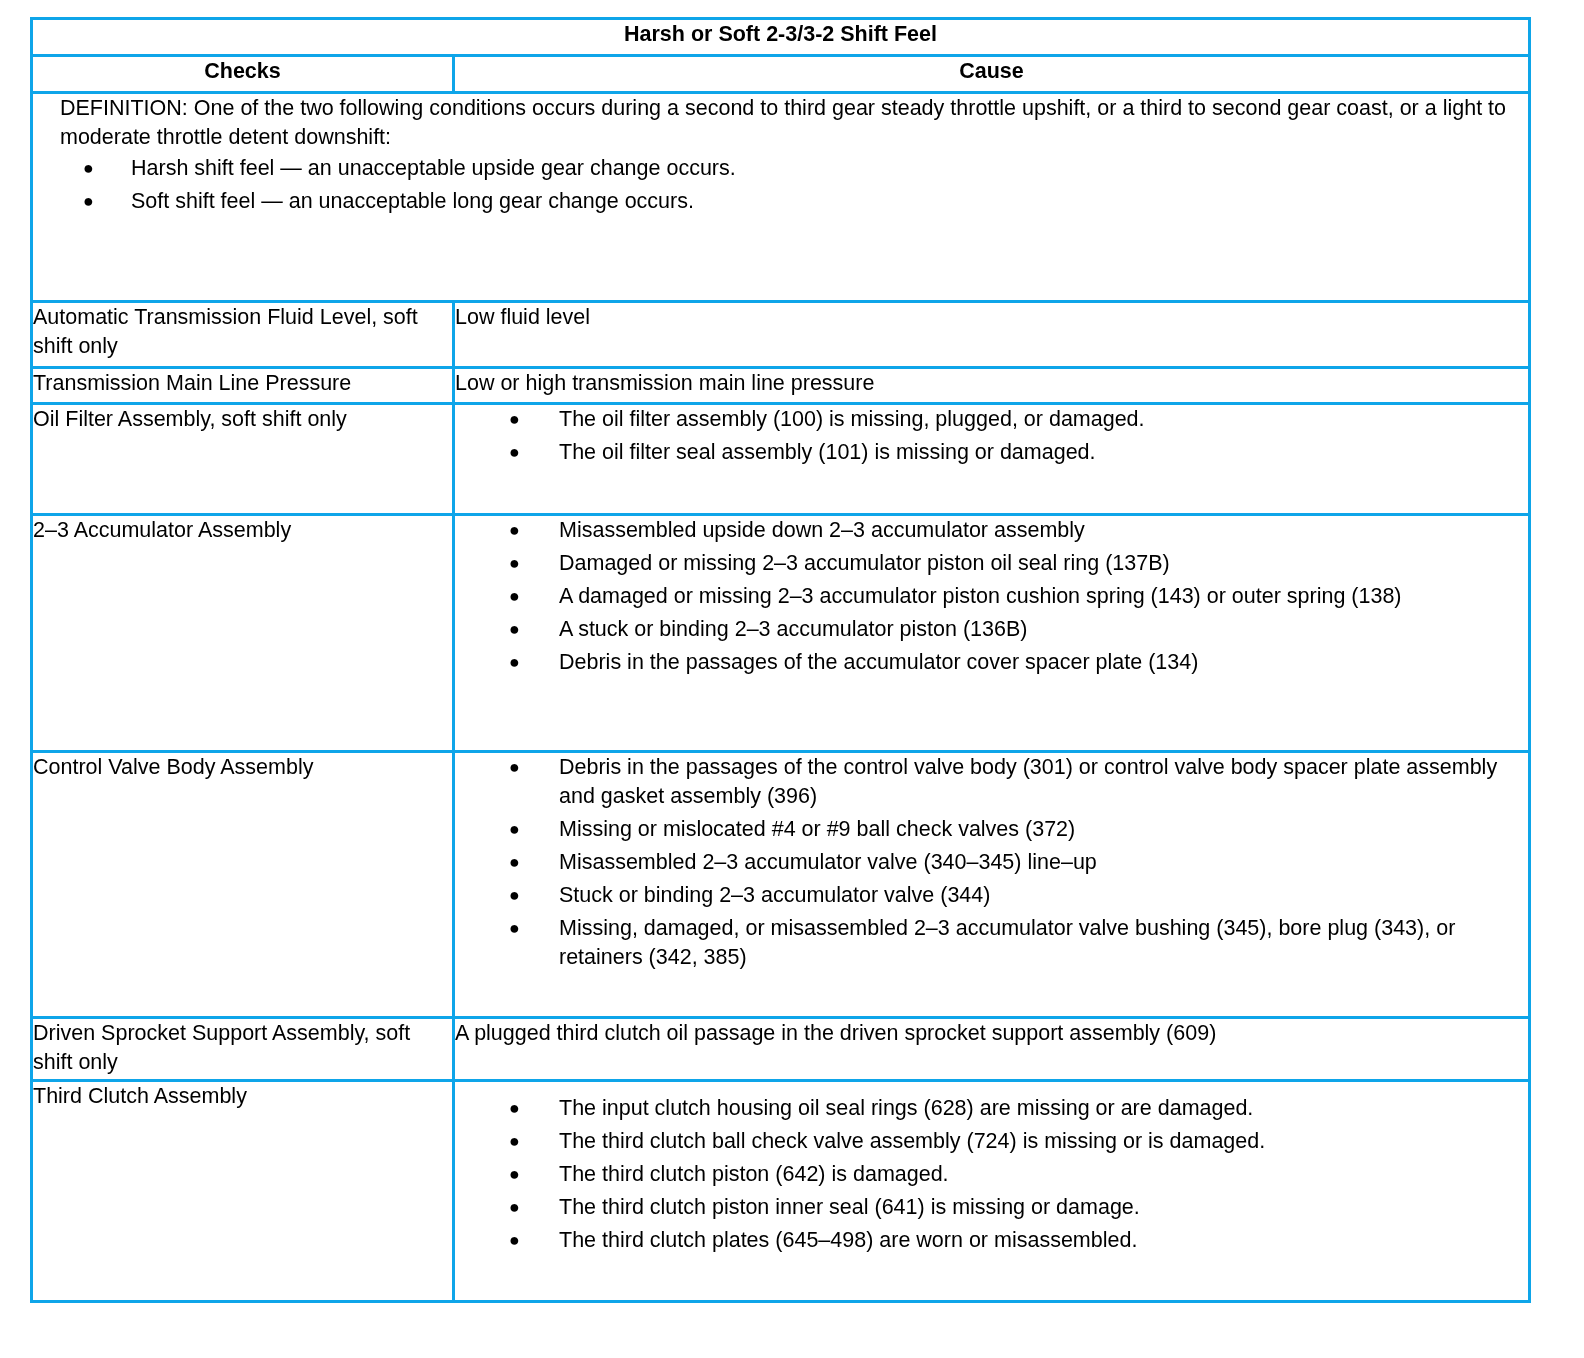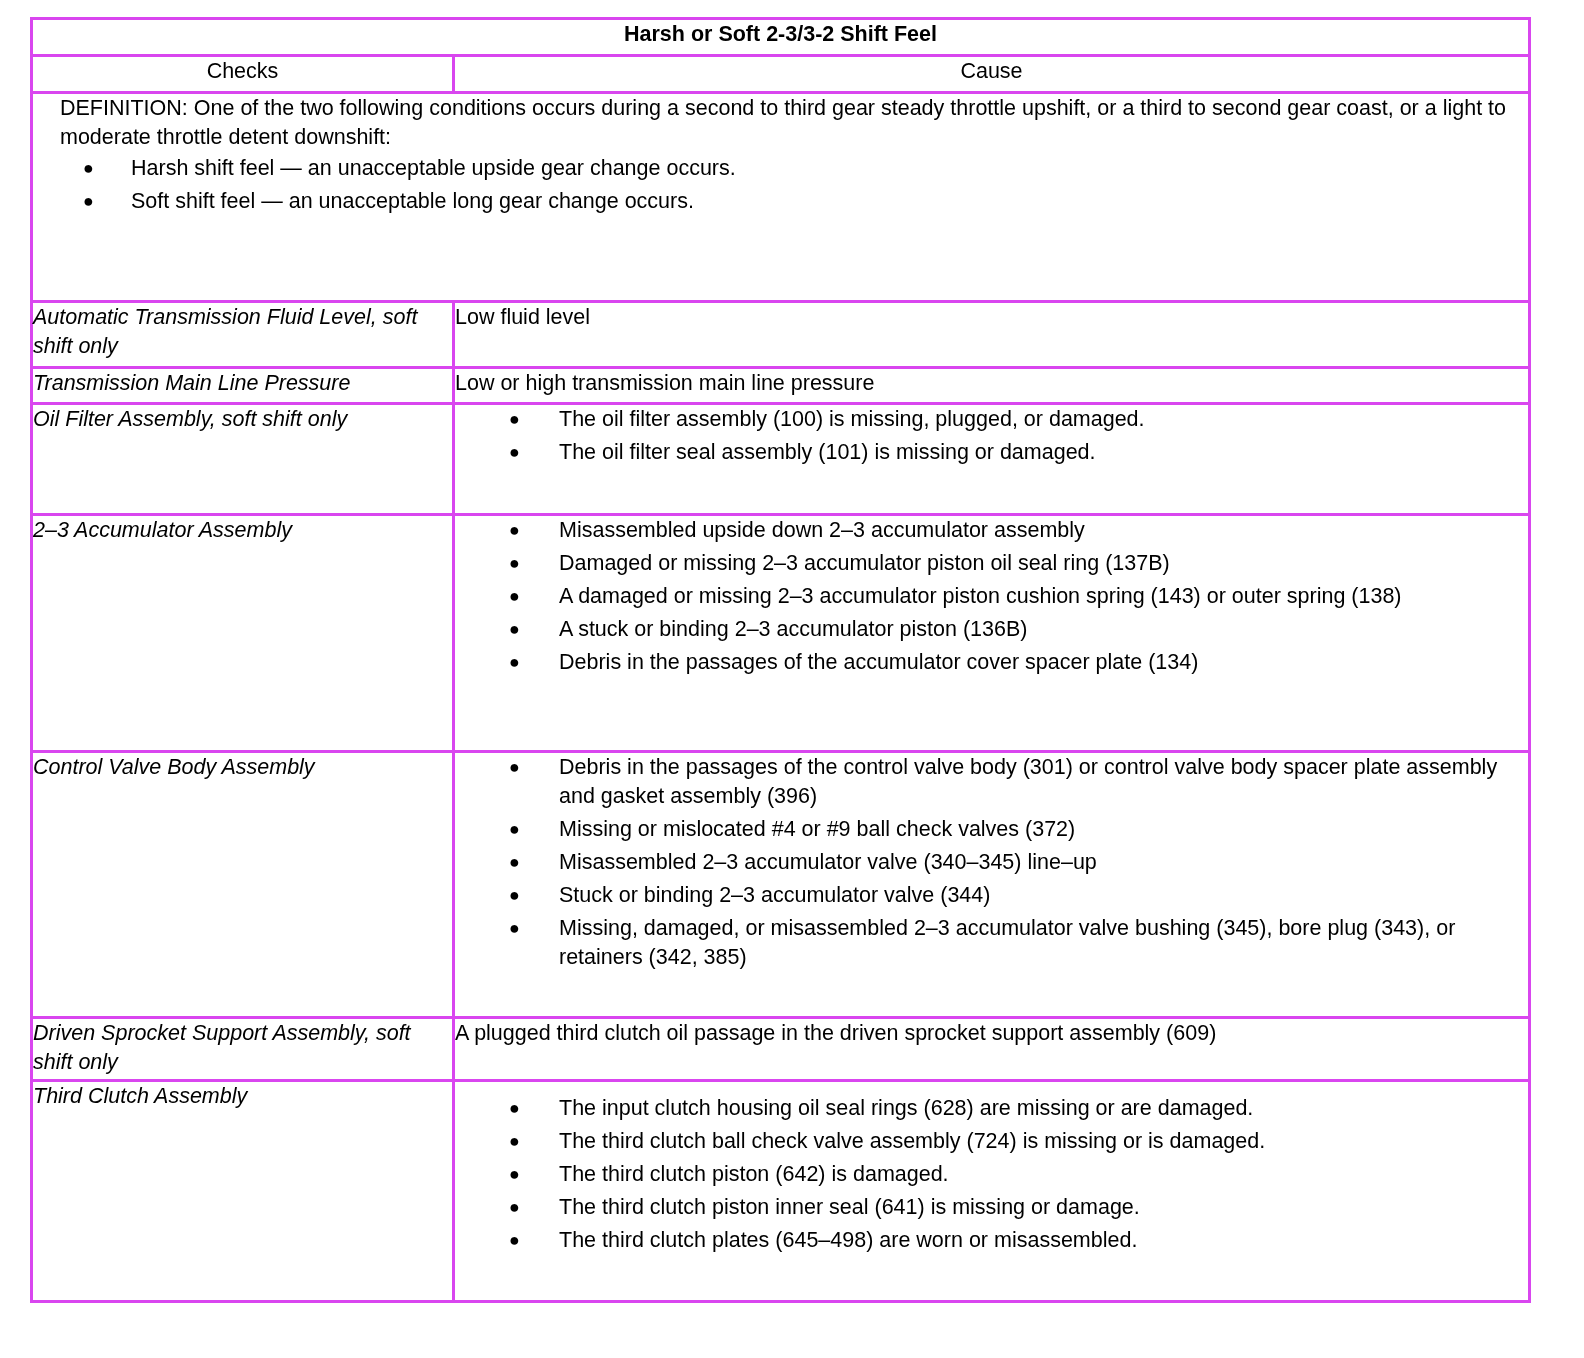--- a/index.html
+++ b/index.html
@@ -3,33 +3,33 @@
   <meta charset="utf-8">
   <style>
     html, body { margin: 0; padding: 0; background: #ffffff; }
     body { width: 1584px; height: 1358px; position: relative; overflow: hidden;
            font-family: "Liberation Sans", sans-serif; color: #000; }
     table.diag {
       position: absolute; left: 30px; top: 17px; width: 1498px;
       border-collapse: collapse; table-layout: fixed;
       font-size: 21.5px; line-height: 29px;
     }
-    table.diag td, table.diag th { border: 3px solid #d946ef; vertical-align: top; padding: 0; }
+    table.diag td, table.diag th { border: 3px solid #0ea5e9; vertical-align: top; padding: 0; }
     col.c1 { width: 422px; }
     col.c2 { width: 1076px; }
     th.title { height: 34px; font-weight: bold; text-align: center; vertical-align: middle; font-size: 21.5px; }
-    th.colhead { height: 34px; font-weight: normal; text-align: center; vertical-align: middle; font-size: 21.5px; }
+    th.colhead { height: 34px; font-weight: bold; text-align: center; vertical-align: middle; font-size: 21.5px; }
     td.definition { height: 206px; padding: 4px 6px 0 6px; }
     .def-text { margin: 0; padding-left: 27px; }
     ul.bul { list-style: none; margin: 0; padding: 0; }
     ul.bul li { position: relative; padding-left: 98px; }
     ul.bul li .dot { position: absolute; left: 50px; top: 0; font-size: 18px; }
     .def-list { margin-top: 39px; }
     .def-list li { line-height: 33px; }
-    td.check { padding: 3px 4px 0 5px; font-style: italic; }
+    td.check { padding: 3px 4px 0 5px; }
     td.cause-plain { padding: 3px 4px 0 5px; margin-left: 42px; }
     td.cause-list { padding: 8px 30px 0 0; }
     td.cause-list ul.bul li { padding-left: 104px; margin-bottom: 4px; }
     td.cause-list ul.bul li .dot { left: 54px; }
     tr.r-atf td { height: 63px; }
     tr.r-tmlp td { height: 33px; }
     tr.r-oil td { height: 108px; }
     tr.r-acc td { height: 234px; }
     tr.r-cvb td { height: 263px; margin-top: 8px; }
     tr.r-dss td { height: 60px; }

